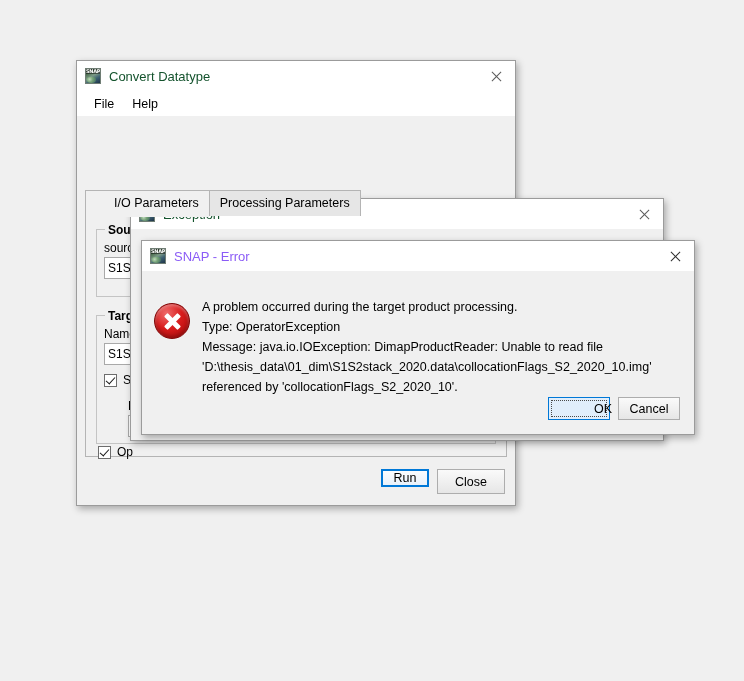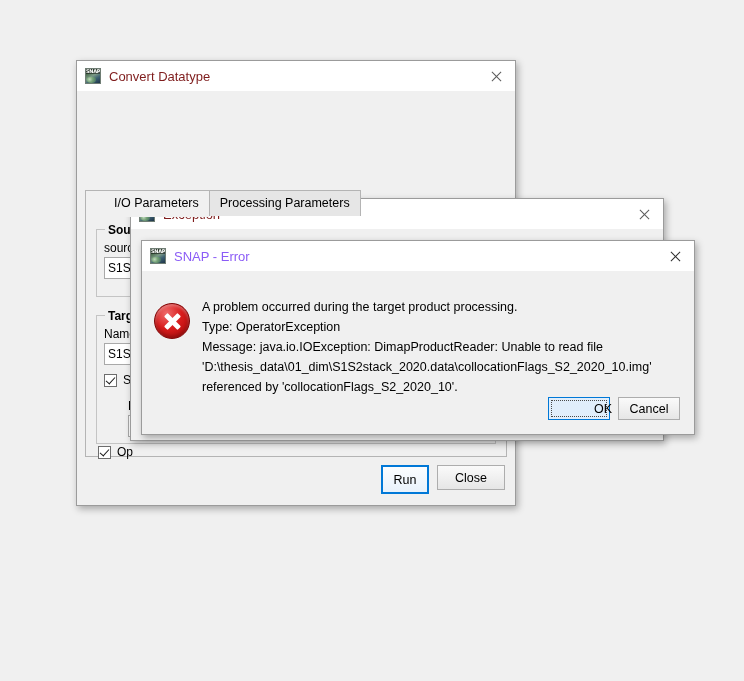--- a/index.html
+++ b/index.html
@@ -34,21 +34,21 @@
     align-items: center;
     padding: 0 0 0 8px;
     box-sizing: border-box;
     position: relative;
   }
   .titlebar .title {
     font-size: 13px;
     margin-left: 8px;
     white-space: nowrap;
   }
-  .title.inactive { color: #7f1d1d; }
+  .title.inactive { color: #14532d; }
   .title.active { color: #8b5cf6; }
 
   
   .snap-icon {
     width: 16px; height: 16px;
     position: relative;
     flex: 0 0 auto;
     background: linear-gradient(150deg,#2d4a33 0%, #4a6b4c 25%, #7b9a86 48%, #3c5f72 70%, #1d3347 100%);
     border: 1px solid #6f7d74;
     box-sizing: border-box;
@@ -264,21 +264,21 @@
     position: absolute;
     left: 2px; right: 2px; top: 2px; bottom: 2px;
     border: 1px dotted #4a4a4a;
   }
   #main-buttons {
     position: absolute;
     right: 10px; bottom: 11px;
     display: flex;
     gap: 8px;
   }
-  #run-button  { width: 48px; height: 29px; }
+  #run-button  { width: 48px; height: 18px; }
   #close-button{ width: 68px; height: 25px; }
 
   
   #exception-dialog {
     left: 130px; top: 198px;
     width: 534px; height: 243px;
     background: #f0f0f0;
   }
   #exception-body {
     position: absolute;
@@ -341,20 +341,24 @@
 <div class="window shadowed" id="main-window">
 
   <div class="titlebar">
     <span class="snap-icon"></span>
     <span class="title inactive">Convert Datatype</span>
     <span class="close-btn">
       <span class="close-x"></span>
     </span>
   </div>
 
+  <div class="menubar">
+    <span class="menu-item">File</span>
+    <span class="menu-item">Help</span>
+  </div>
 
   <div class="content-area">
 
     <div class="tabstrip">
       <div class="tab selected">I/O Parameters</div>
       <div class="tab">Processing Parameters</div>
     </div>
 
     <div class="tabpanel">
 

